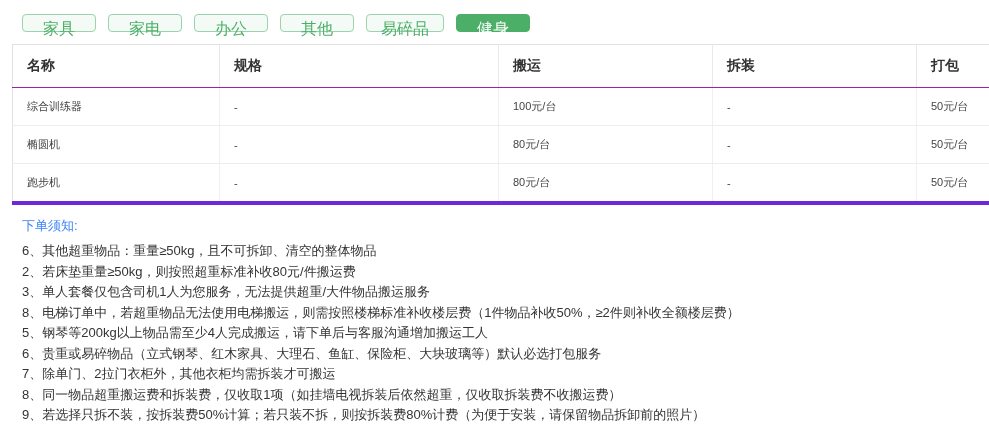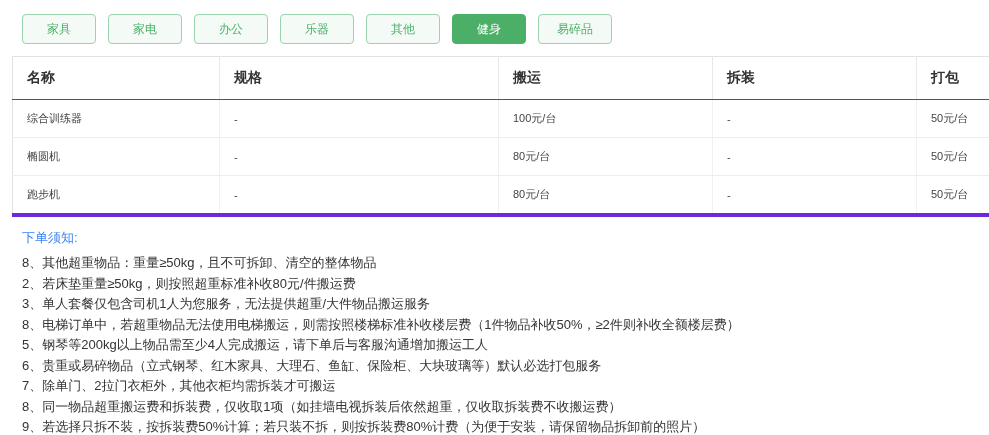--- a/index.html
+++ b/index.html
@@ -24,30 +24,30 @@
   
   .tabs {
     display: flex;
     align-items: center;
     gap: 12px;
     padding: 14px 22px 12px 22px;
     background: #ffffff;
   }
   .tab {
     min-width: 74px;
-    height: 30px;
+    height: 18px;
     line-height: 28px;
     text-align: center;
     padding: 0 14px;
     box-sizing: border-box;
     border: 1px solid #9ad3ac;
     border-radius: 4px;
     background: #f4fbf6;
     color: #4caf68;
-    font-size: 12px;
+    font-size: 16px;
     cursor: pointer;
     white-space: nowrap;
   }
   .tab.active {
     background: #4caf68;
     border-color: #4caf68;
     color: #ffffff;
   }
   
   .table-area {
@@ -110,24 +110,23 @@
 </style>
 </head>
 <body>
 
 <div class="wrap">
 
   <div class="tabs">
     <div class="tab">家具</div>
     <div class="tab">家电</div>
     <div class="tab">办公</div>
-    <div class="tab">乐器</div>
     <div class="tab">其他</div>
+    <div class="tab">易碎品</div>
     <div class="tab active">健身</div>
-    <div class="tab">易碎品</div>
   </div>
 
   <div class="table-area">
     <table class="price">
       <thead>
         <tr>
           <th class="col-name">名称</th>
           <th class="col-spec">规格</th>
           <th class="col-move">搬运</th>
           <th class="col-dis">拆装</th>
@@ -156,21 +155,21 @@
           <td>-</td>
           <td>50元/台</td>
         </tr>
       </tbody>
     </table>
   </div>
 
   <div class="notes">
     <div class="notes-title">下单须知:</div>
     <ol>
-      <li>8、其他超重物品：重量≥50kg，且不可拆卸、清空的整体物品</li>
+      <li>6、其他超重物品：重量≥50kg，且不可拆卸、清空的整体物品</li>
       <li>2、若床垫重量≥50kg，则按照超重标准补收80元/件搬运费</li>
       <li>3、单人套餐仅包含司机1人为您服务，无法提供超重/大件物品搬运服务</li>
       <li>8、电梯订单中，若超重物品无法使用电梯搬运，则需按照楼梯标准补收楼层费（1件物品补收50%，≥2件则补收全额楼层费）</li>
       <li>5、钢琴等200kg以上物品需至少4人完成搬运，请下单后与客服沟通增加搬运工人</li>
       <li>6、贵重或易碎物品（立式钢琴、红木家具、大理石、鱼缸、保险柜、大块玻璃等）默认必选打包服务</li>
       <li>7、除单门、2拉门衣柜外，其他衣柜均需拆装才可搬运</li>
       <li>8、同一物品超重搬运费和拆装费，仅收取1项（如挂墙电视拆装后依然超重，仅收取拆装费不收搬运费）</li>
       <li>9、若选择只拆不装，按拆装费50%计算；若只装不拆，则按拆装费80%计费（为便于安装，请保留物品拆卸前的照片）</li>
 
     </ol>

